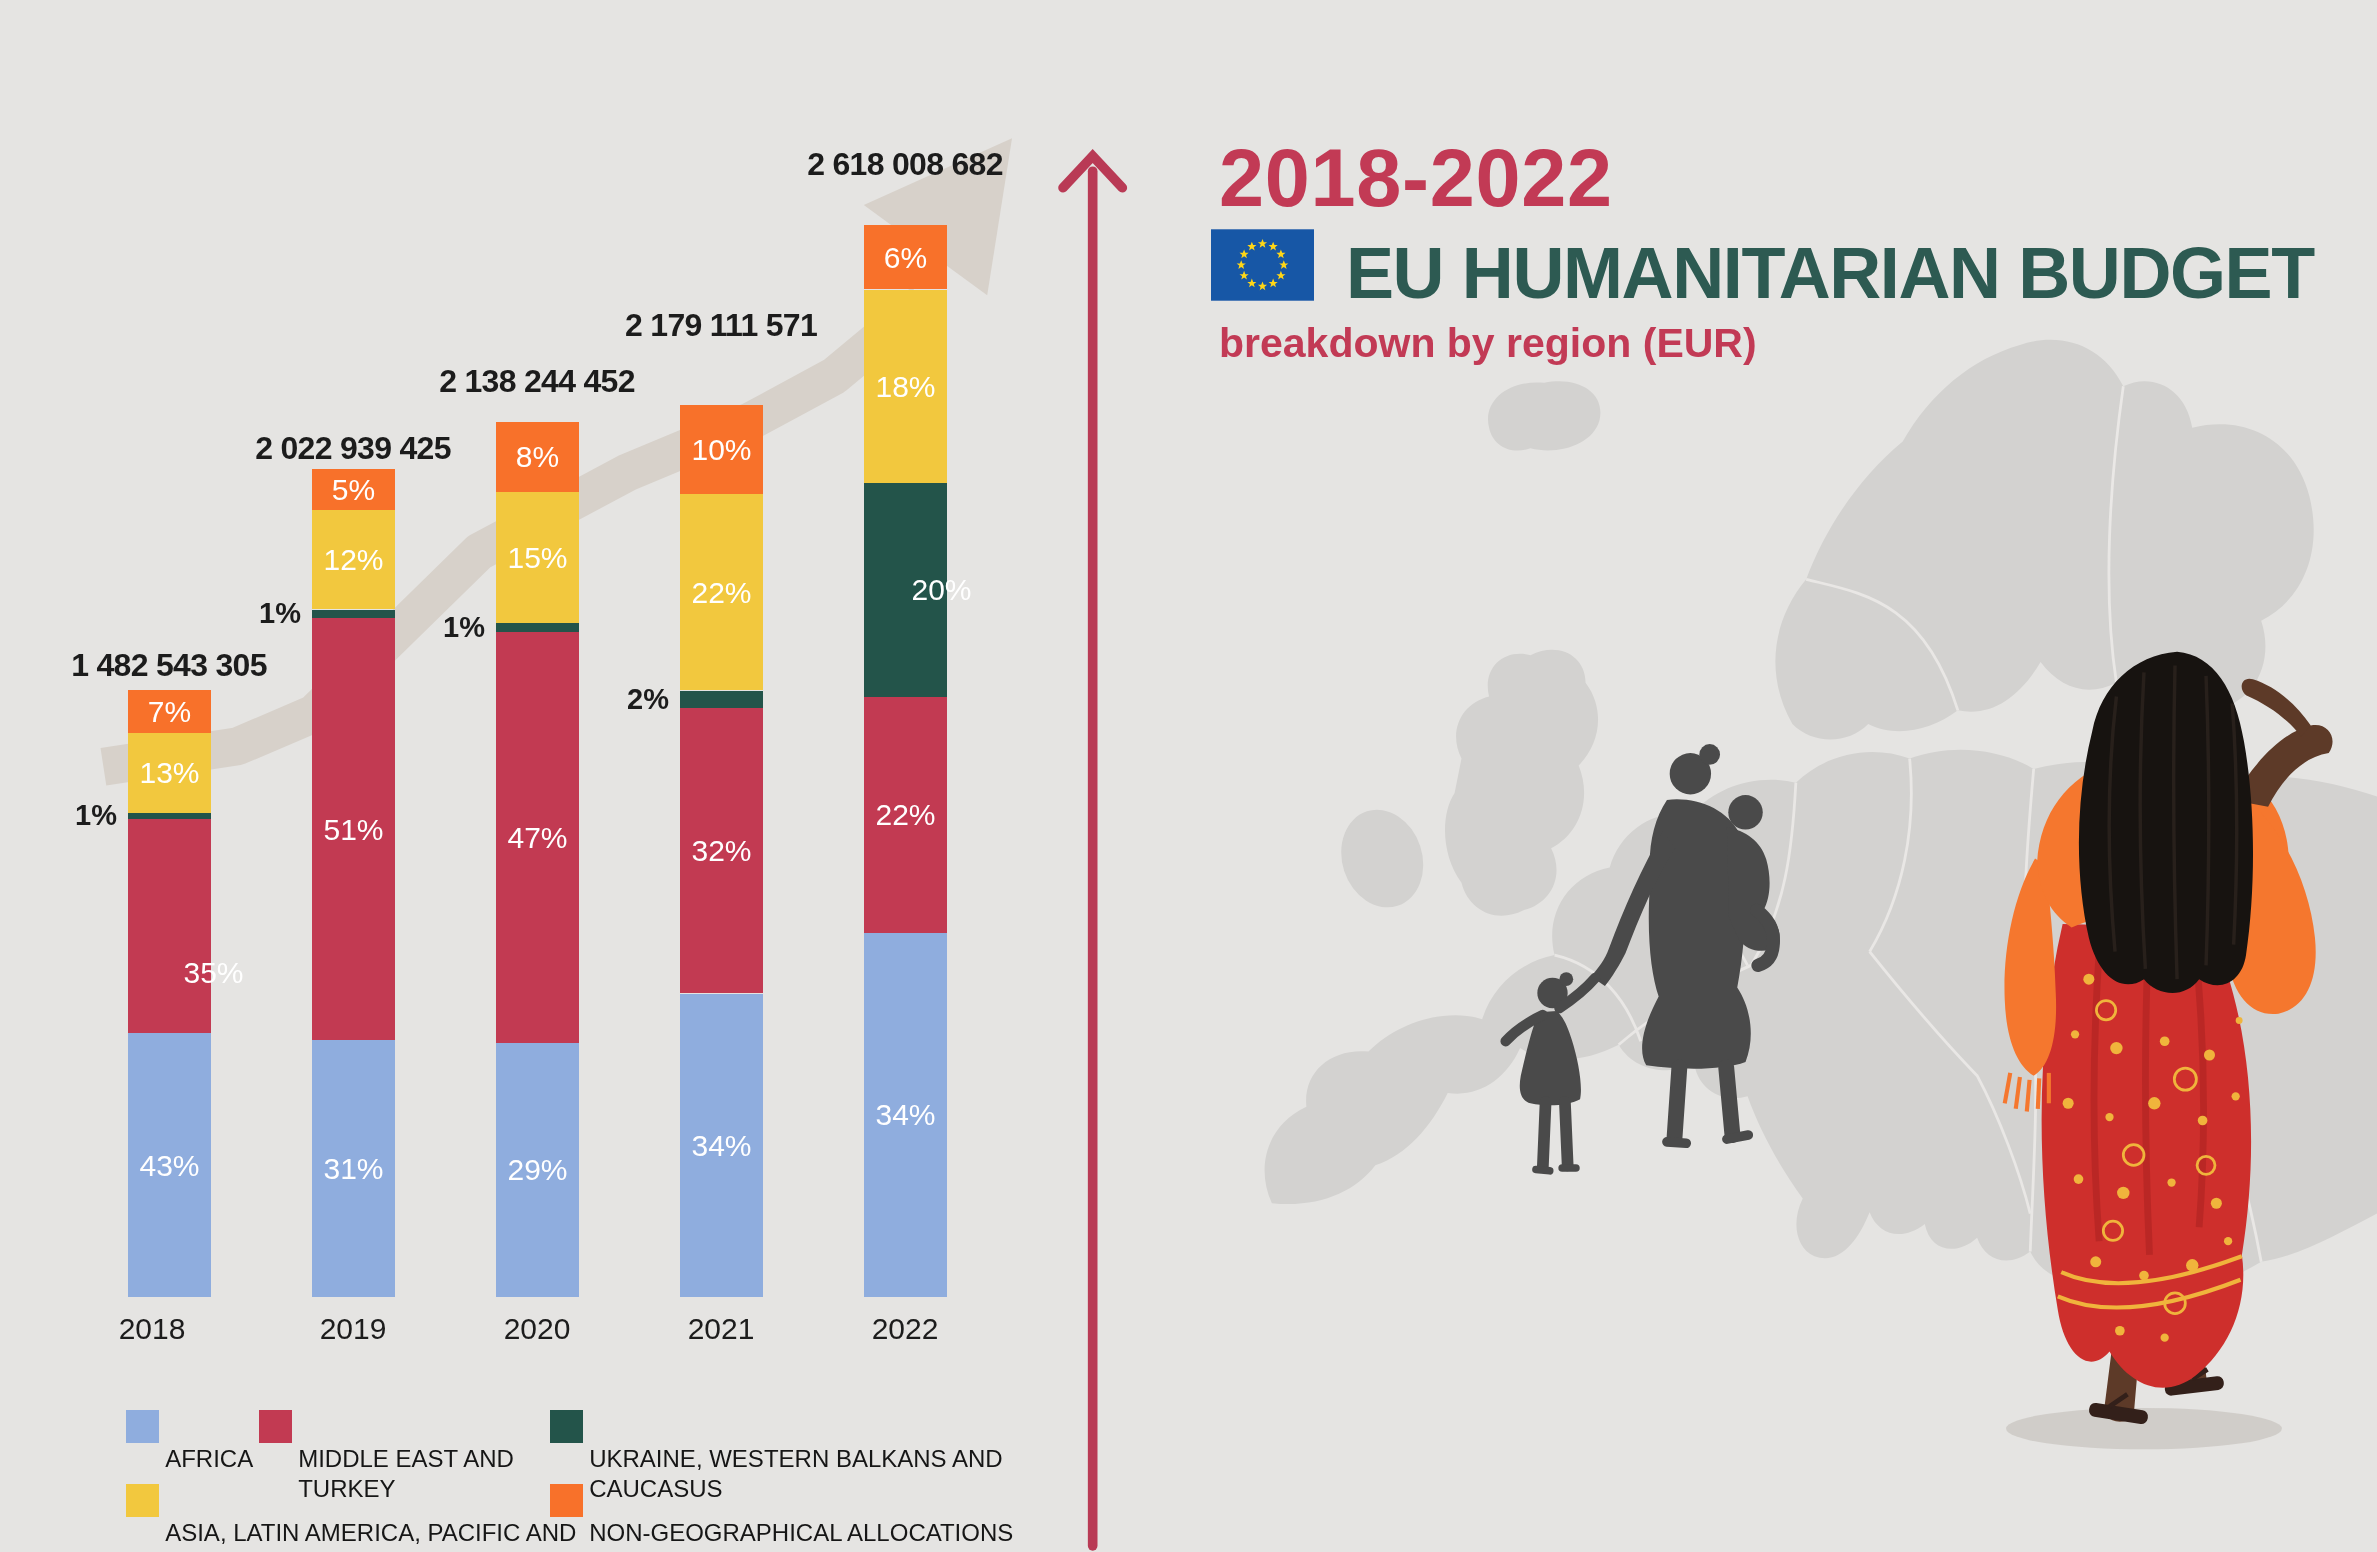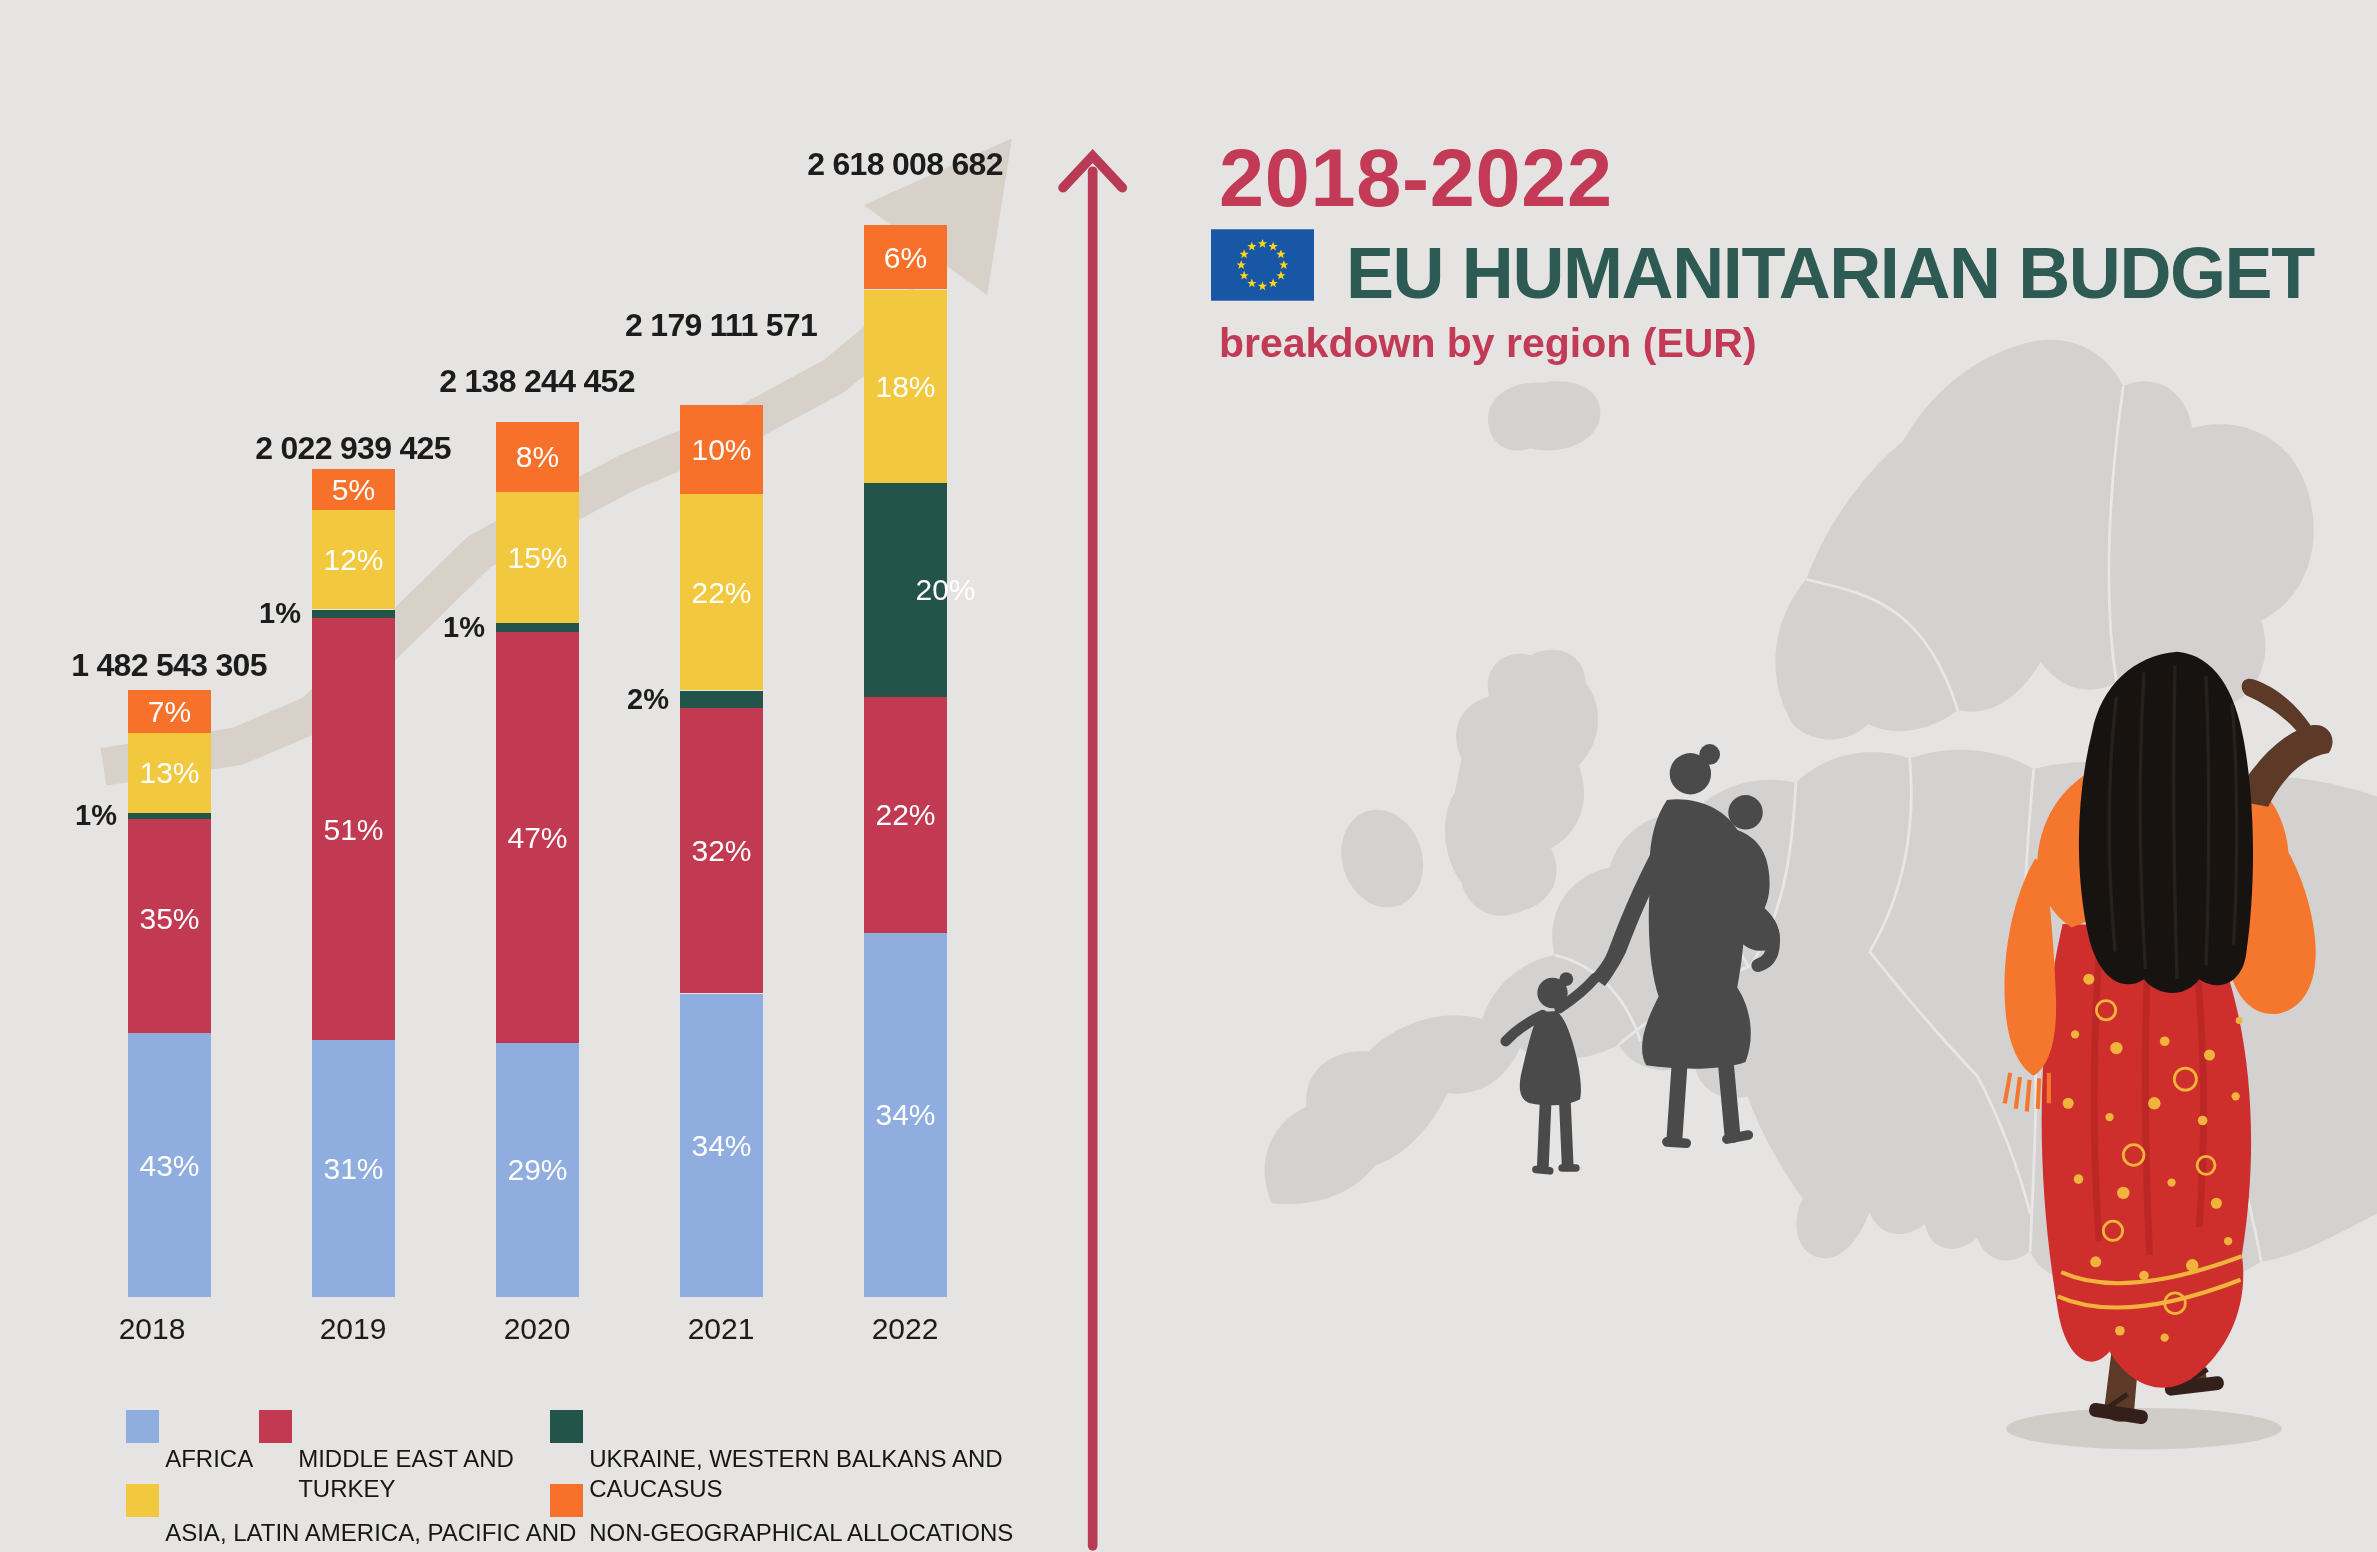--- a/index.html
+++ b/index.html
@@ -158,21 +158,21 @@
   </svg>
 
   <div id="chart">
       <div class="seg" style="left: 128px; top: 690px; width: 83px; height: 43px; background: rgb(248, 113, 42);"></div>
       <div class="pct" style="left: 128px; top: 693px;">7%</div>
       <div class="seg" style="left: 128px; top: 733px; width: 83px; height: 80px; background: rgb(242, 200, 62);"></div>
       <div class="pct" style="left: 128px; top: 754px;">13%</div>
       <div class="seg" style="left: 128px; top: 813px; width: 83px; height: 6.1px; background: rgb(35, 84, 74);"></div>
       <div class="pct-out" style="left: -38px; top: 797px;">1%</div>
       <div class="seg" style="left: 128px; top: 819px; width: 83px; height: 215px; background: rgb(194, 58, 82);"></div>
-      <div class="pct" style="left: 128px; top: 900px;">35%</div>
+      <div class="pct" style="left: 128px; top: 954px; padding-left: 44px;">35%</div>
       <div class="seg" style="left: 128px; top: 1033px; width: 83px; height: 264px; background: rgb(143, 173, 222);"></div>
       <div class="pct" style="left: 128px; top: 1147px;">43%</div>
       <div class="total" style="left: 169px; top: 647px;">1 482 543 305</div>
       <div class="year" style="left: 152px; top: 1312px;">2018</div>
       <div class="seg" style="left: 312px; top: 469px; width: 83px; height: 41px; background: rgb(248, 113, 42);"></div>
       <div class="pct" style="left: 312px; top: 471px;">5%</div>
       <div class="seg" style="left: 312px; top: 510px; width: 83px; height: 99px; background: rgb(242, 200, 62);"></div>
       <div class="pct" style="left: 312px; top: 541px;">12%</div>
       <div class="seg" style="left: 312px; top: 610px; width: 83px; height: 8.3px; background: rgb(35, 84, 74);"></div>
       <div class="pct-out" style="left: 146px; top: 595px;">1%</div>
@@ -204,21 +204,21 @@
       <div class="pct" style="left: 680px; top: 832px;">32%</div>
       <div class="seg" style="left: 680px; top: 994px; width: 83px; height: 303px; background: rgb(143, 173, 222);"></div>
       <div class="pct" style="left: 680px; top: 1127px;">34%</div>
       <div class="total" style="left: 721px; top: 307px;">2 179 111 571</div>
       <div class="year" style="left: 721px; top: 1312px;">2021</div>
       <div class="seg" style="left: 864px; top: 225px; width: 83px; height: 64px; background: rgb(248, 113, 42);"></div>
       <div class="pct" style="left: 864px; top: 239px;">6%</div>
       <div class="seg" style="left: 864px; top: 290px; width: 83px; height: 193px; background: rgb(242, 200, 62);"></div>
       <div class="pct" style="left: 864px; top: 368px;">18%</div>
       <div class="seg" style="left: 864px; top: 483px; width: 83px; height: 214px; background: rgb(35, 84, 74);"></div>
-      <div class="pct" style="left: 904px; top: 571px;">20%</div>
+      <div class="pct" style="left: 864px; top: 571px; padding-left: 36px;">20%</div>
       <div class="seg" style="left: 864px; top: 697px; width: 83px; height: 236px; background: rgb(194, 58, 82);"></div>
       <div class="pct" style="left: 864px; top: 796px;">22%</div>
       <div class="seg" style="left: 864px; top: 933px; width: 83px; height: 364px; background: rgb(143, 173, 222);"></div>
       <div class="pct" style="left: 864px; top: 1096px;">34%</div>
       <div class="total" style="left: 905px; top: 146px;">2 618 008 682</div>
       <div class="year" style="left: 905px; top: 1312px;">2022</div>
     </div>
 
   <div id="legend">
       <div class="lg-item" style="left: 126px; top: 1410px;">

